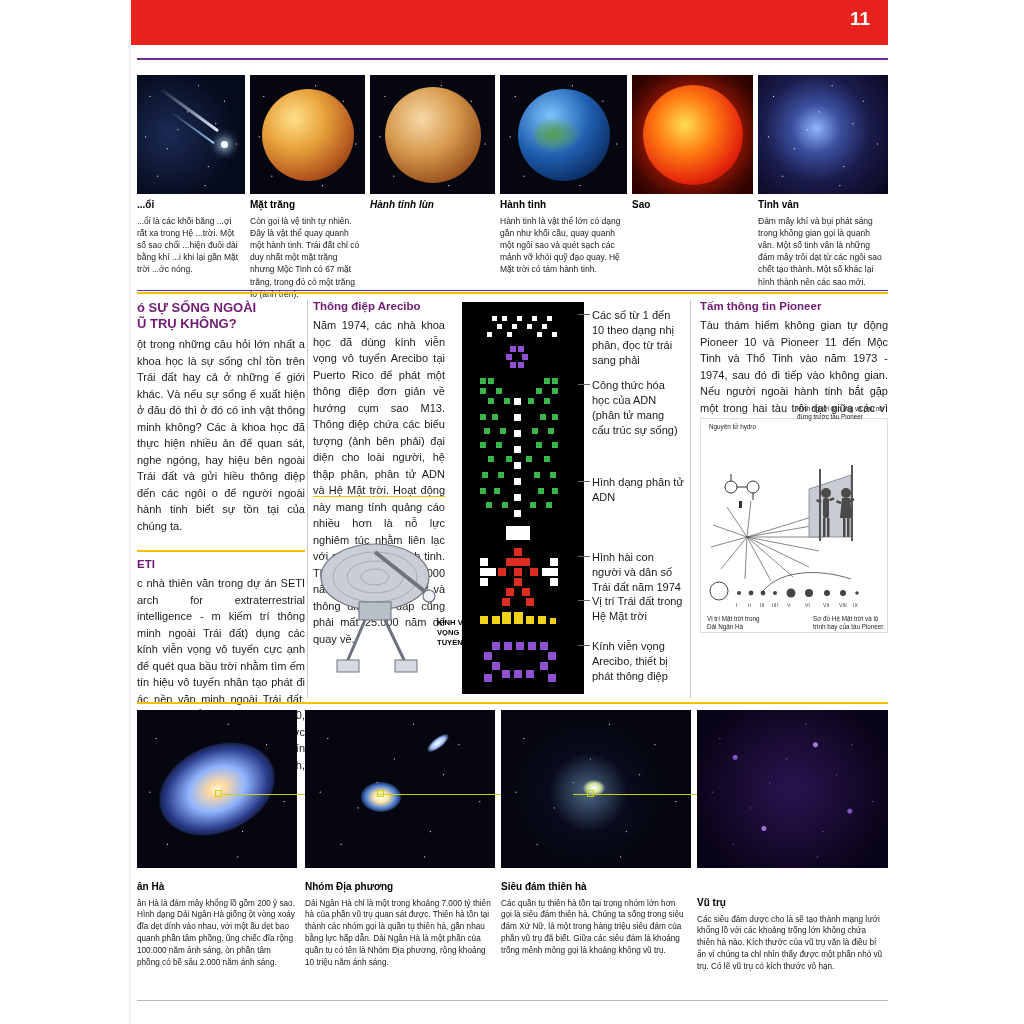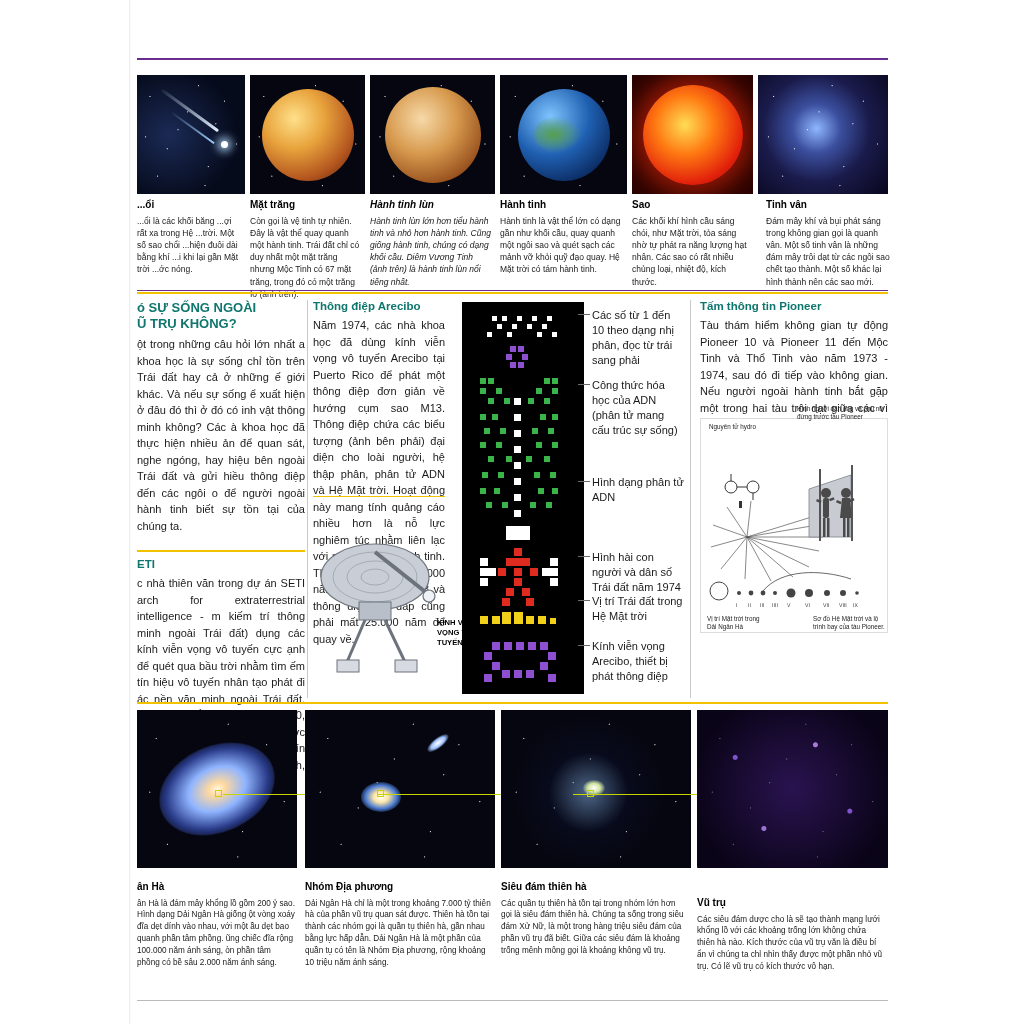--- a/index.html
+++ b/index.html
@@ -93,21 +93,21 @@
   
   .mid-rule {
     position:absolute; left:137px; top:290px; width:751px; height:1px; background:#6a2d8f;
   }
   .yellow-rule {
     position:absolute; left:137px; top:292px; width:751px; height:2px; background:#f2c200;
   }
 
   
   .mid { position:absolute; left:137px; top:300px; width:751px; height:398px; }
-  .colhead { font-weight:bold; font-size:11.5px; color:#0f766e; margin-bottom:5px; }
+  .colhead { font-weight:bold; font-size:11.5px; color:#701a75; margin-bottom:5px; }
   .colhead.big { font-size:13px; line-height:1.2; }
   .body { font-size:11px; line-height:1.5; color:#1a1a1a; text-align:justify; }
 
   .col-a { position:absolute; left:0; top:0; width:168px; }
   .col-b { position:absolute; left:176px; top:0; width:132px; }
   .vline1 { position:absolute; left:170px; top:0; width:1px; height:398px; background:#c9c9c9; }
   .vline2 { position:absolute; left:553px; top:0; width:1px; height:398px; background:#c9c9c9; }
 
   .arecibo-img {
     position:absolute; left:325px; top:2px; width:122px; height:392px;
@@ -193,20 +193,23 @@
   .cap-b { position:absolute; font-size:8.2px; line-height:1.45; color:#1a1a1a; }
   .cap-b .h { display:block; font-weight:bold; font-size:10px; margin-bottom:3px; color:#000; }
 </style>
 </head>
 <body>
 
 <div class="page">
 
   <div class="left-margin"></div>
 
+  <div class="red-bar">
+    <div class="pagenum">11</div>
+  </div>
   <div class="purple-rule"></div>
 
   <div class="strip">
     <div class="thumb t0">
       <div class="sky"></div>
         <div class="stars"></div>
       <div class="comet"></div>
         <div class="comet2"></div>
         <div class="cometHead"></div>
     </div>
@@ -239,31 +242,29 @@
     <div class="cap" style="left:0; top:0; width:104px;">
       <span class="h">...ổi</span>
       <span>...ổi là các khối băng ...ợi rất xa trong Hệ ...trời. Một số sao chổi ...hiện đuôi dài bằng khí ...i khi lại gần Mặt trời ...ớc nóng.</span>
     </div>
     <div class="cap" style="left:113px; top:0; width:112px;">
       <span class="h">Mặt trăng</span>
       <span>Còn gọi là vệ tinh tự nhiên. Đây là vật thể quay quanh một hành tinh. Trái đất chỉ có duy nhất một mặt trăng nhưng Mộc Tinh có 67 mặt trăng, trong đó có một trăng Io (ảnh trên).</span>
     </div>
     <div class="cap" style="left:233px; top:0; width:122px;font-style:italic;">
       <span class="h">Hành tinh lùn</span>
-      <span>Hành tinh lùn lớn hơn tiểu hành tinh và nhỏ hơn hành tinh. Cũng giống hành tinh, chúng có dạng khối cầu. Diêm Vương Tinh (ảnh trên) là hành tinh lùn nổi tiếng nhất.</span>
     </div>
     <div class="cap" style="left:363px; top:0; width:122px;">
       <span class="h">Hành tinh</span>
       <span>Hành tinh là vật thể lớn có dạng gần như khối cầu, quay quanh một ngôi sao và quét sạch các mảnh vỡ khỏi quỹ đạo quay. Hệ Mặt trời có tám hành tinh.</span>
     </div>
     <div class="cap" style="left:495px; top:0; width:116px;">
       <span class="h">Sao</span>
-      <span>Các khối khí hình cầu sáng chói, như Mặt trời, tỏa sáng nhờ tự phát ra năng lượng hạt nhân. Các sao có rất nhiều chủng loại, nhiệt độ, kích thước.</span>
-    </div>
-    <div class="cap" style="left:621px; top:0; width:128px;margin-left:8px;">
+    </div>
+    <div class="cap" style="left:621px; top:0; width:128px;">
       <span class="h">Tinh vân</span>
       <span>Đám mây khí và bụi phát sáng trong không gian gọi là quanh vân. Một số tinh vân là những đám mây trôi dạt từ các ngôi sao chết tạo thành. Một số khác lại hình thành nên các sao mới.</span>
     </div>
   </div>
 
   <div class="mid-rule"></div>
   <div class="yellow-rule"></div>
 
   <div class="mid">
     <div class="vline1"></div>

